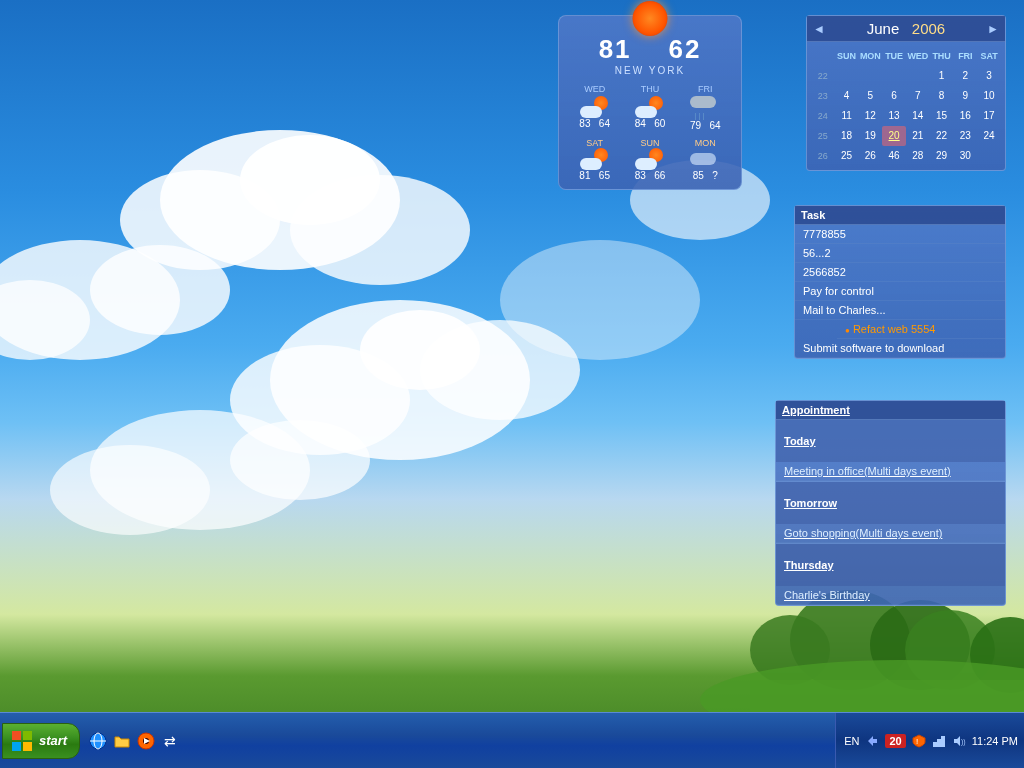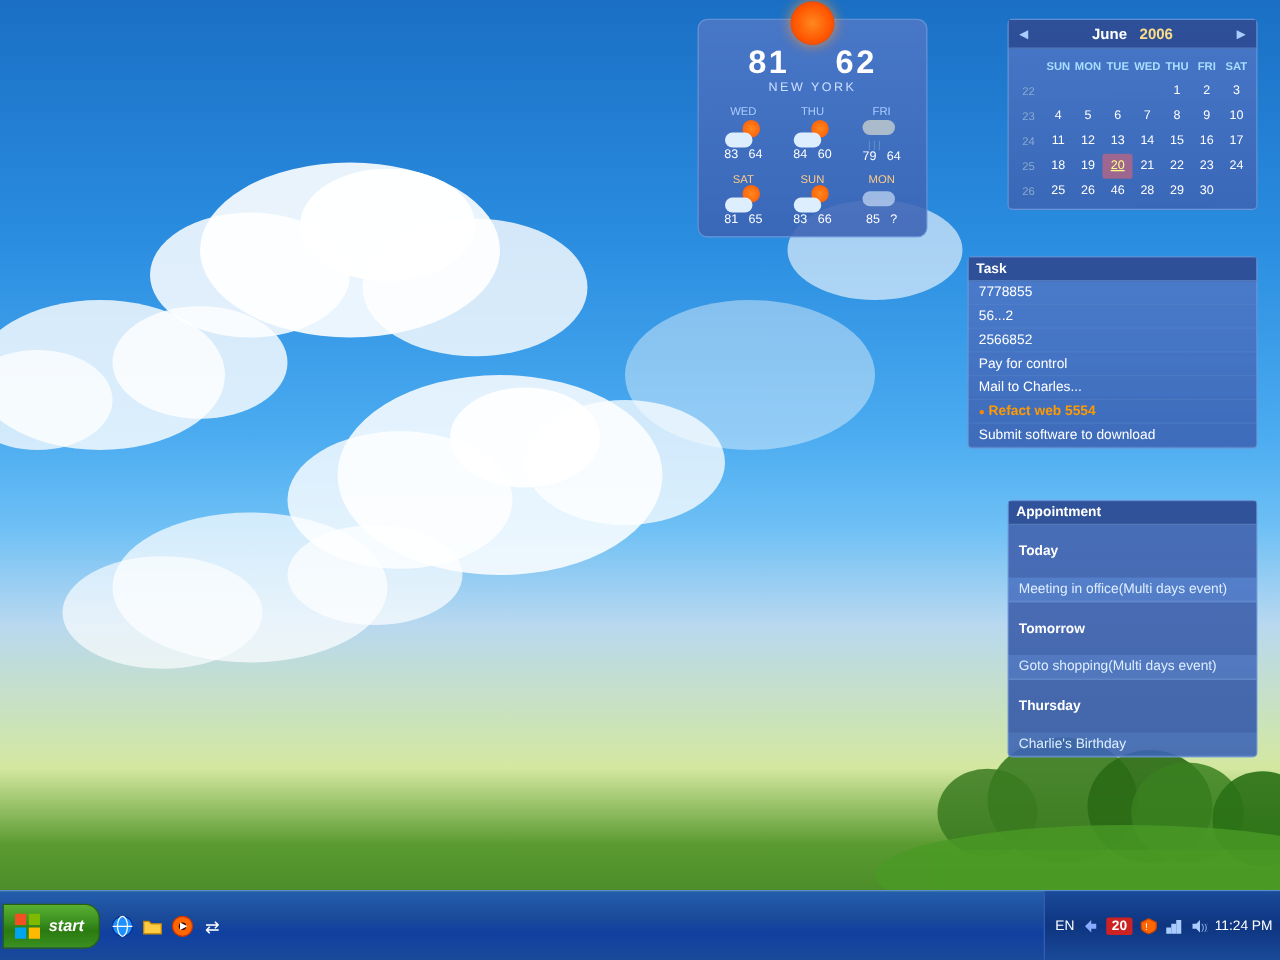--- a/index.html
+++ b/index.html
@@ -193,22 +193,22 @@
       border-bottom: 1px solid rgba(120,160,220,0.5);
     }
 
     .cal-nav {
       cursor: pointer;
       color: #aaccff;
       font-size: 12px;
     }
 
     .cal-month-year {
-      font-size: 12px;
-      font-weight: bold;
+      font-size: 15px;
+      font-weight: normal;
       color: white;
     }
 
     .cal-year {
       color: #ffdd88;
     }
 
     .cal-grid {
       padding: 4px;
     }
@@ -247,21 +247,21 @@
 
     .cal-cell.other-month {
       color: #6688aa;
     }
 
     
     #task-widget {
       position: absolute;
       top: 205px;
       right: 18px;
-      width: 232px;
+      width: 212px;
       background: linear-gradient(180deg, rgba(80,120,200,0.85) 0%, rgba(60,100,180,0.9) 100%);
       border: 1px solid rgba(120,160,220,0.7);
       border-radius: 4px;
       color: white;
       z-index: 10;
       font-size: 11px;
     }
 
     .widget-header {
       padding: 3px 6px;
@@ -274,35 +274,37 @@
 
     .task-item {
       padding: 3px 8px;
       border-bottom: 1px solid rgba(100,140,200,0.3);
       cursor: pointer;
       font-size: 11px;
     }
 
     .task-item.bold-orange {
       color: #ff9900;
-      font-weight: bold;
+      font-weight: normal;
+      margin-left: 42px;
     }
 
     
     #appointment-widget {
       position: absolute;
       top: 400px;
       right: 18px;
-      width: 200px;
+      width: 231px;
       background: linear-gradient(180deg, rgba(80,120,200,0.85) 0%, rgba(60,100,180,0.9) 100%);
       border: 1px solid rgba(120,160,220,0.7);
       border-radius: 4px;
       color: white;
       z-index: 10;
       font-size: 11px;
+      text-decoration: underline;
     }
 
     .appt-section-header {
       padding: 15px 8px;
       font-weight: bold;
       font-size: 11px;
       color: white;
       background: rgba(60,90,160,0.5);
     }
 

